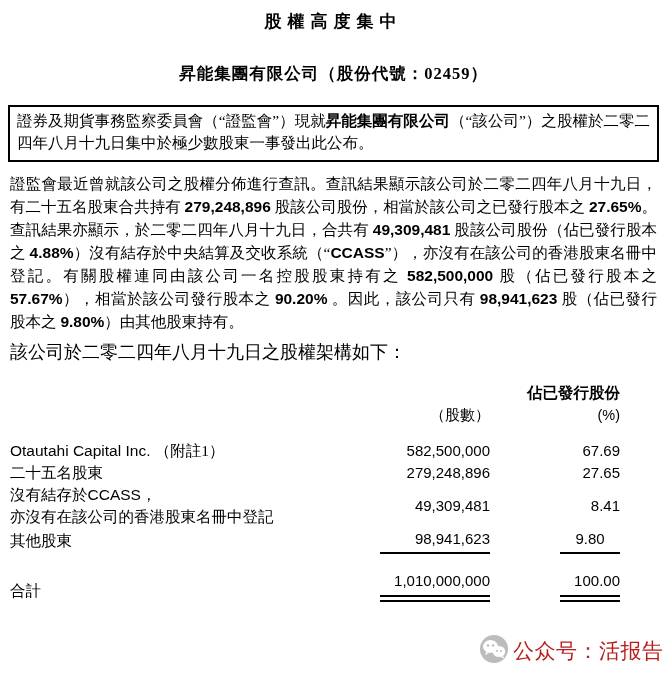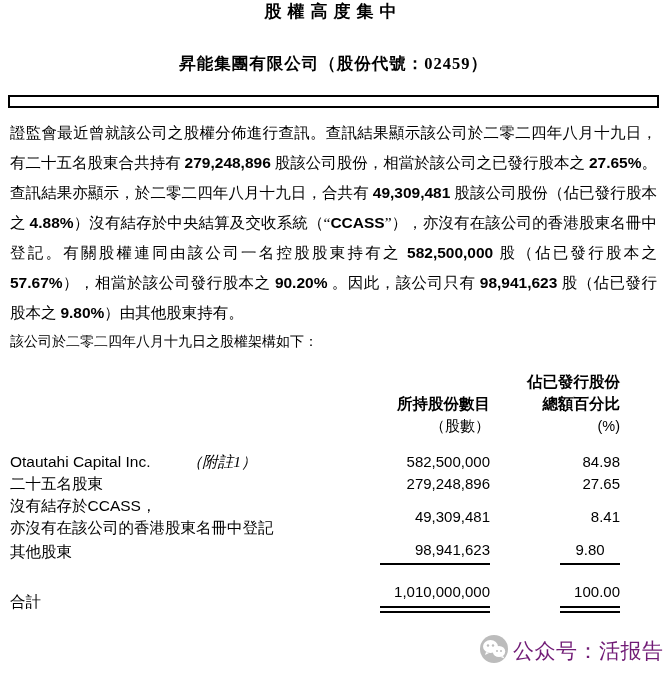--- a/index.html
+++ b/index.html
@@ -1,92 +1,88 @@
 <!DOCTYPE html>
 <html><head>
 <meta charset="utf-8">
 <style>
   html,body{margin:0;padding:0;}
   body{
     width:667px;height:674px;background:#ffffff;color:#000;
     font-family:"Liberation Serif",serif;
     position:relative;overflow:hidden;
   }
-  .doc-title{text-align:center;font-weight:bold;font-size:17px;letter-spacing:6px;line-height:24px;}
+  .doc-title{margin-top:10px;text-align:center;font-weight:bold;font-size:17px;letter-spacing:6px;line-height:24px;}
   .doc-subtitle{margin-top:28px;text-align:center;font-weight:bold;font-size:16.5px;letter-spacing:1px;line-height:24px;}
   .notice-box{margin:19px 8px 0 8px;border:2px solid #000;padding:3px 7px 6px 7px;
     font-size:15.5px;line-height:22px;text-align:justify;}
   .notice-box .para2{margin-top:22px;}
-  .main-para{margin:10px 10px 0 10px;font-size:15.5px;line-height:30px;text-align:justify;}
-  .intro{margin:2px 10px 0 10px;font-size:14px;line-height:23px;}
+  .main-para{margin:10px 10px 0 10px;font-size:15.5px;line-height:23px;text-align:justify;}
+  .intro{margin:8px 10px 0 10px;font-size:18px;line-height:23px;}
   .f-serif{font-family:"Liberation Serif",serif;}
   .f-serif-bold{font-weight:bold;}
   .f-sans{font-family:"Liberation Sans",sans-serif;margin-top:12px;}
-  .f-italic{font-style:italic;margin-left:32px;}
+  .f-italic{}
   .f-num{font-family:"Liberation Sans",sans-serif;font-weight:bold;}
   table.shareholding{border-collapse:collapse;table-layout:fixed;width:610px;margin:18px 0 0 10px;}
   table.shareholding td{padding:0;}
   thead td{text-align:right;line-height:22px;font-size:15.5px;vertical-align:bottom;}
   .h-bold{font-weight:bold;margin-top:28px;}
   .h-sub{font-size:15px;font-weight:normal;}
   .h-pct-unit{font-family:"Liberation Sans",sans-serif;font-size:14.5px;font-weight:normal;}
   tbody td{vertical-align:middle;}
   tbody tr.first-row td{padding-top:14px;}
   .c-label{font-size:15.5px;line-height:22px;}
   .c-num{text-align:right;font-family:"Liberation Sans",sans-serif;font-size:15px;line-height:22px;}
   .ul{display:inline-block;border-bottom:2px solid #000;padding-bottom:2px;text-align:right;}
   .ul-shares{width:110px;}
   .ul-pct{width:60px;text-align:center;}
   tr.total-row td{padding-top:16px;vertical-align:bottom;}
   .total-label{font-size:15.5px;}
   .dul{display:inline-block;border-bottom:7px double #000;padding-bottom:3px;text-align:right;}
   .watermark{position:absolute;left:479px;top:634px;display:flex;align-items:center;gap:4px;z-index:5;}
-  .watermark-text{font-size:21px;color:#701a75;letter-spacing:0.5px;white-space:nowrap;}
+  .watermark-text{font-size:21px;color:#b91c1c;letter-spacing:0.5px;white-space:nowrap;}
 </style>
 </head>
 <body>
 
 <div class="doc-title">股權高度集中</div>
 <div class="doc-subtitle">昇能集團有限公司（股份代號：02459）</div>
 
 <div class="notice-box">
+  <div class="para1"><span class="f-serif">證券及期貨事務監察委員會（“證監會”）現就</span><span class="f-serif-bold">昇能集團有限公司</span><span class="f-serif">（“該公司”）之股權於二零二四年八月十九日集中於極少數股東一事發出此公布。</span></div>
 </div>
 
 <div class="main-para"><span class="f-serif">證監會最近曾就該公司之股權分佈進行查訊。查訊結果顯示該公司於二零二四年八月十九日，有二十五名股東合共持有 </span><span class="f-num">279,248,896</span><span class="f-serif"> 股該公司股份，相當於該公司之已發行股本之 </span><span class="f-num">27.65%</span><span class="f-serif">。查訊結果亦顯示，於二零二四年八月十九日，合共有 </span><span class="f-num">49,309,481</span><span class="f-serif"> 股該公司股份（佔已發行股本之 </span><span class="f-num">4.88%</span><span class="f-serif">）沒有結存於中央結算及交收系統（“</span><span class="f-num">CCASS</span><span class="f-serif">”），亦沒有在該公司的香港股東名冊中登記。有關股權連同由該公司一名控股股東持有之 </span><span class="f-num">582,500,000</span><span class="f-serif"> 股（佔已發行股本之 </span><span class="f-num">57.67%</span><span class="f-serif">），相當於該公司發行股本之 </span><span class="f-num">90.20%</span><span class="f-serif"> 。因此，該公司只有 </span><span class="f-num">98,941,623</span><span class="f-serif"> 股（佔已發行股本之 </span><span class="f-num">9.80%</span><span class="f-serif">）由其他股東持有。</span></div>
 
 <div class="intro">該公司於二零二四年八月十九日之股權架構如下：</div>
 
 <table class="shareholding">
   <colgroup>
       <col style="width:330px">
       <col style="width:150px">
       <col style="width:130px">
     </colgroup>
   <thead>
     <tr>
       <td></td>
       <td></td>
       <td class="h-bold">佔已發行股份</td>
     </tr>
     <tr>
       <td></td>
-      <td class="h-bold">所持股份數目</td>
-      <td class="h-bold">總額百分比</td>
-    </tr>
-    <tr>
-      <td></td>
       <td class="h-sub">（股數）</td>
       <td class="h-pct-unit">(%)</td>
     </tr>
   </thead>
   <tbody>
       <tr class="first-row">
         <td class="c-label"><span class="f-sans">Otautahi Capital Inc. </span><span class="f-italic">（附註1）</span></td>
         <td class="c-num"><span>582,500,000</span></td>
-        <td class="c-num"><span>84.98</span></td>
+        <td class="c-num"><span>67.69</span></td>
       </tr>
       <tr>
         <td class="c-label"><span class="f-serif">二十五名股東</span></td>
         <td class="c-num"><span>279,248,896</span></td>
         <td class="c-num"><span>27.65</span></td>
       </tr>
       <tr>
         <td class="c-label"><span class="f-serif">沒有結存於</span><span class="f-sans">CCASS</span><span class="f-serif">，</span><br><span class="f-serif">亦沒有在該公司的香港股東名冊中登記</span></td>
         <td class="c-num"><span>49,309,481</span></td>
         <td class="c-num"><span>8.41</span></td>

